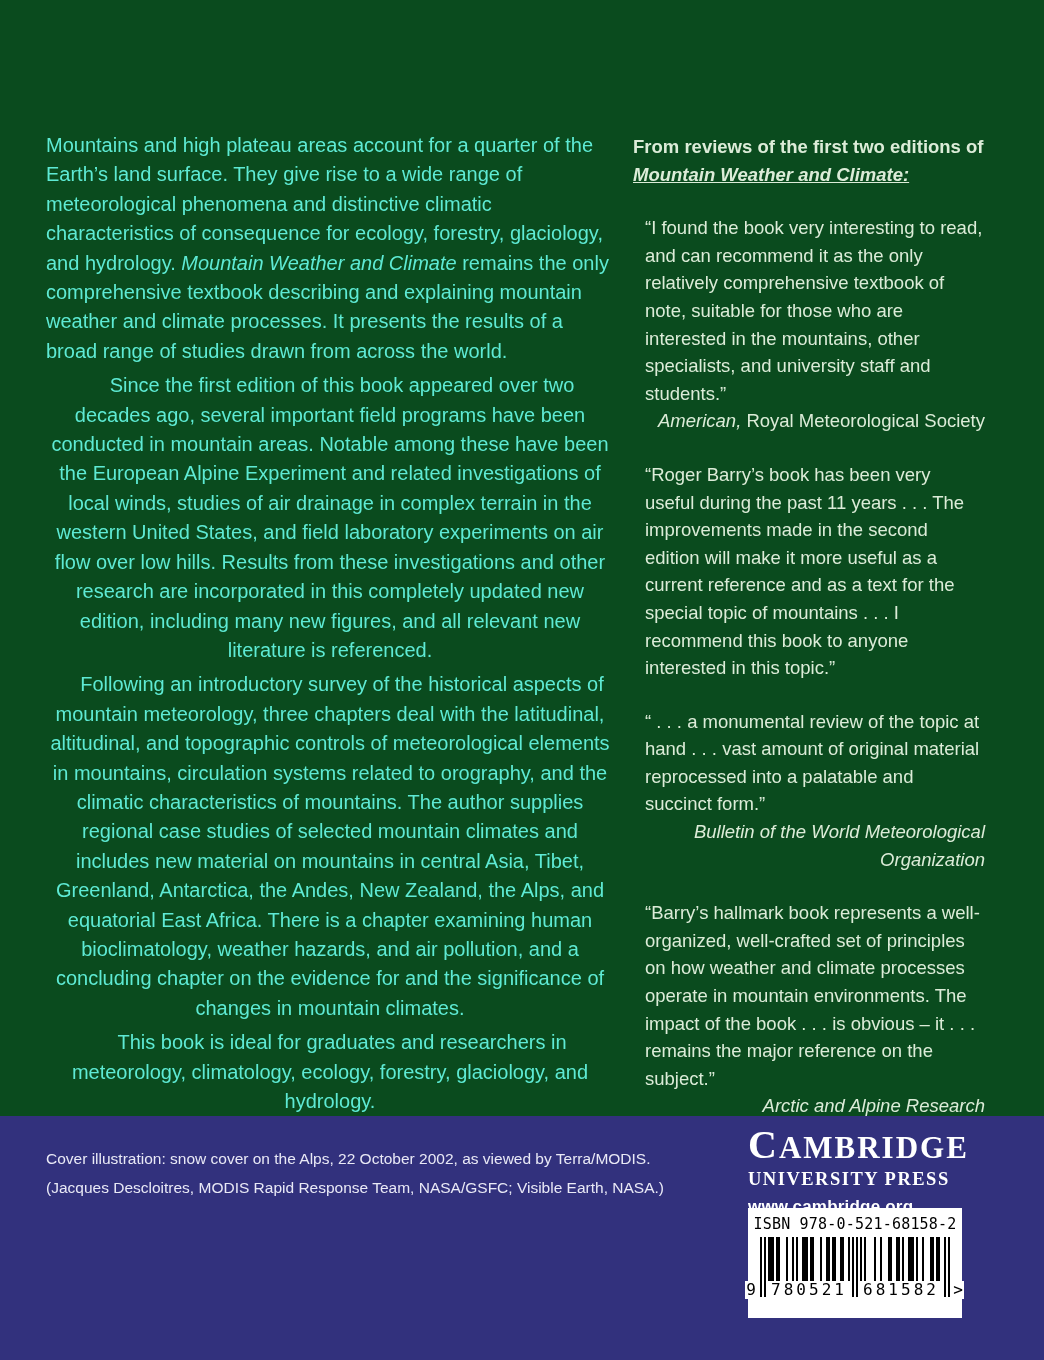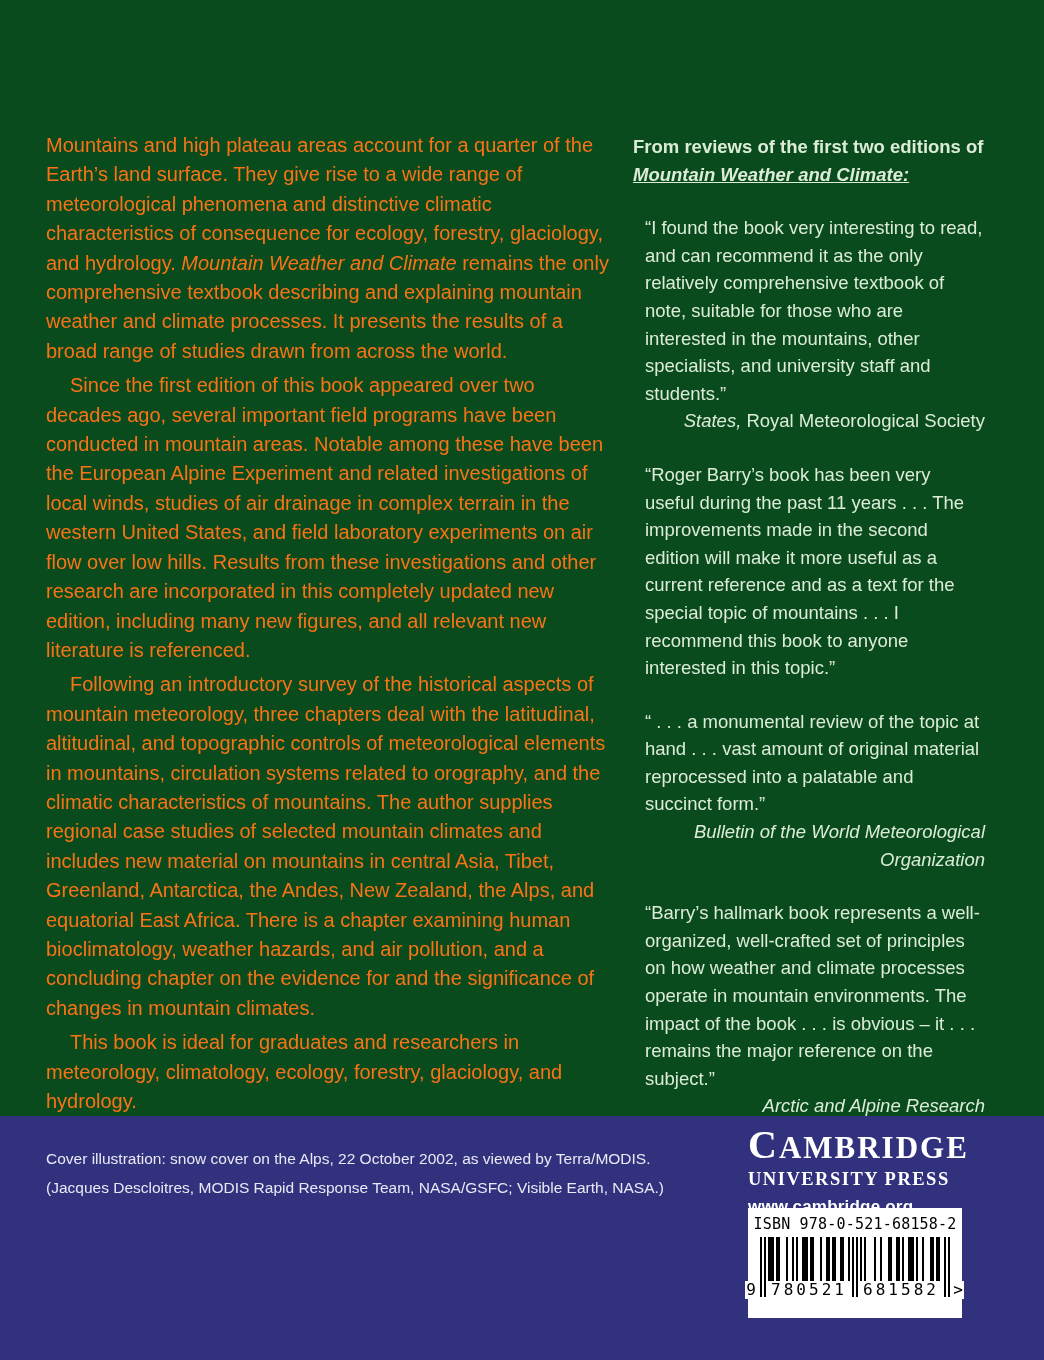--- a/index.html
+++ b/index.html
@@ -5,25 +5,25 @@
   html,body{margin:0;padding:0;}
   body{background:#0a4b1e;}
   .cover{
     position:relative;width:1044px;height:1360px;overflow:hidden;
     background:#0a4b1e;
     font-family:"Liberation Sans",sans-serif;
   }
   
   .left-col{
     position:absolute;left:46px;top:131px;width:568px;
-    color:#f97316;font-size:20px;line-height:29.4px;
+    color:#5eead4;font-size:20px;line-height:29.4px;
     text-align:left;
   }
   .left-col p{margin:0 0 5px 0;}
-  .left-col p.indent{text-indent:24px;}
+  .left-col p.indent{text-indent:24px;text-align:center;}
   .title-italic{font-style:italic;}
   
   .right-col{
     position:absolute;left:633px;top:133px;width:352px;
     color:#dcecd8;font-size:18.5px;line-height:27.6px;
   }
   .reviews-heading{font-weight:bold;margin:0 0 26px 0;}
   .reviews-heading .line2{font-style:italic;text-decoration:underline;}
   .review{margin:0 0 26px 12px;}
   .review .quote{margin:0;}
@@ -81,21 +81,21 @@
   </div>
 
   <div class="right-col">
     <p class="reviews-heading">
       <span class="line1">From reviews of the first two editions of</span><br>
       <span class="line2">Mountain Weather and Climate:</span>
     </p>
 
     <div class="review">
       <p class="quote">“I found the book very interesting to read, and can recommend it as the only relatively comprehensive textbook of note, suitable for those who are interested in the mountains, other specialists, and university staff and students.”</p>
-      <p class="attribution"><span class="src-italic">States,</span><span> Royal Meteorological Society</span></p>
+      <p class="attribution"><span class="src-italic">American,</span><span> Royal Meteorological Society</span></p>
     </div>
 
     <div class="review">
       <p class="quote">“Roger Barry’s book has been very useful during the past 11 years . . . The improvements made in the second edition will make it more useful as a current reference and as a text for the special topic of mountains . . . I recommend this book to anyone interested in this topic.”</p>
     </div>
 
     <div class="review">
       <p class="quote">“ . . . a monumental review of the topic at hand . . . vast amount of original material reprocessed into a palatable and succinct form.”</p>
       <p class="attribution"><span class="src-italic">Bulletin of the World Meteorological Organization</span><span></span></p>
     </div>

